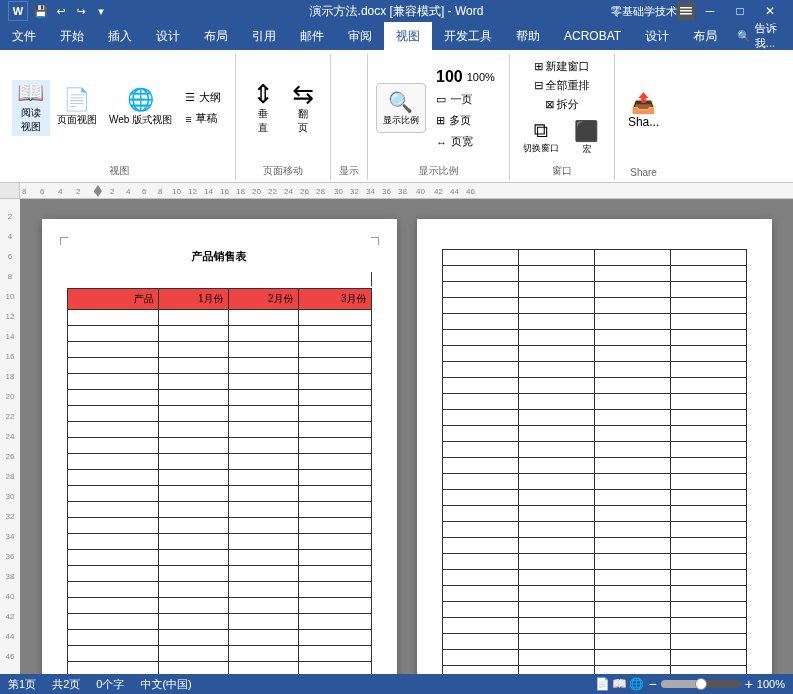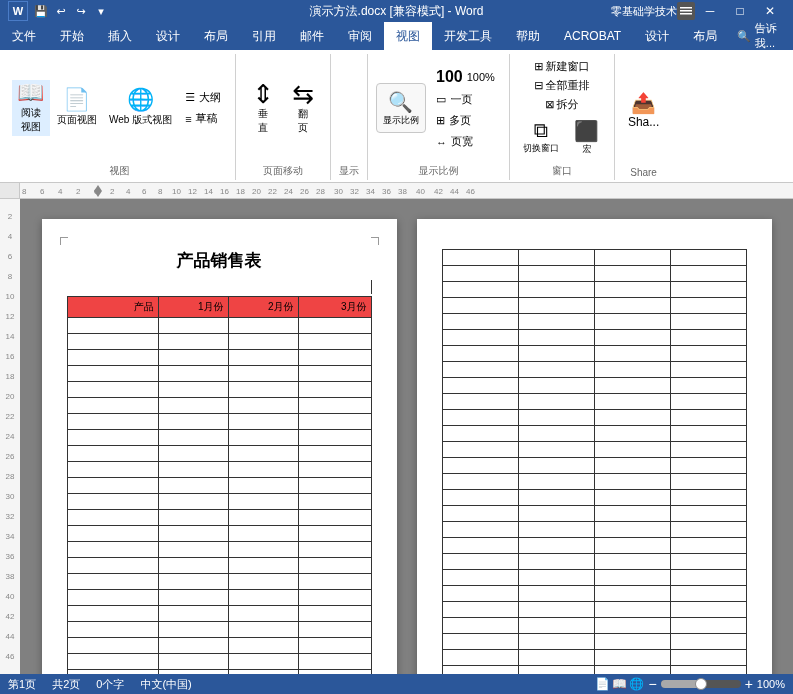--- a/index.html
+++ b/index.html
@@ -184,21 +184,21 @@
       width: 355px;
       min-height: 480px;
       box-shadow: 0 2px 8px rgba(0,0,0,0.3);
       position: relative;
       flex-shrink: 0;
       padding: 30px 25px;
     }
 
     .page-title {
       text-align: center;
-      font-size: 17px;
+      font-size: 11px;
       font-weight: bold;
       margin-bottom: 8px;
     }
 
     .doc-table {
       width: 100%;
       border-collapse: collapse;
       font-size: 10px;
     }
     .doc-table th, .doc-table td {

